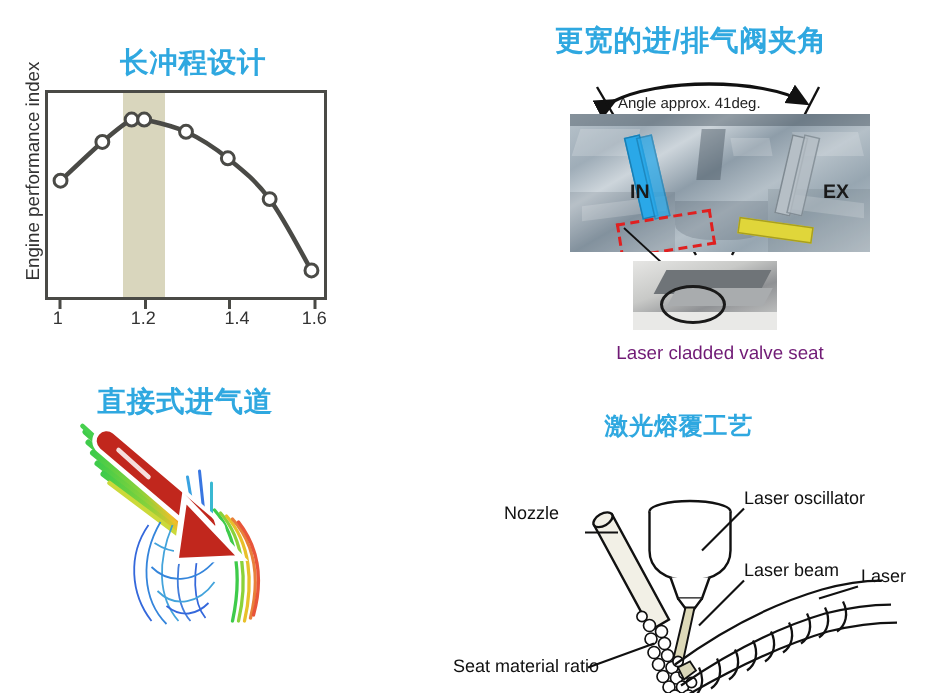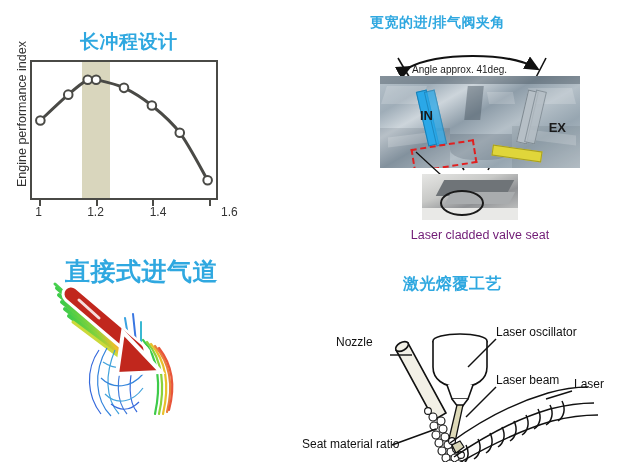--- a/index.html
+++ b/index.html
@@ -41,37 +41,37 @@
   .tick{position:absolute;top:0;width:2px;height:6px;background:#4a4a46;}
   .ticklabels{position:absolute;left:0px;top:150px;width:250px;height:16px;}
   .ticklabel{position:absolute;font-size:12px;color:#333;transform:translateX(-50%);}
   .xlabel{
     position:absolute;left:30px;top:167px;width:188px;text-align:center;
     font-size:14px;color:#333;white-space:nowrap;
   }
 
   
   #panel-valve{left:340px;top:0;width:280px;height:262px;}
-  #valve-title{position:absolute;left:30px;top:14px;font-size:14px;}
+  #valve-title{position:absolute;left:30px;top:14px;font-size:19px;}
   .valve-fig{position:absolute;left:20px;top:48px;width:240px;height:150px;}
   .angle-text{
     position:absolute;left:52px;top:16px;font-size:10px;color:#222;white-space:nowrap;text-align:right;
   }
   .valve-photo{
     position:absolute;left:20px;top:28px;width:200px;height:92px;
     background:
       linear-gradient(150deg,#b9c4cc 0%,#9fadb8 18%,#cdd5db 30%,#8e9da9 45%,#b5c0c8 60%,#97a6b1 75%,#c3ccd3 100%);
     overflow:hidden;
   }
   .vp-shape{position:absolute;background:rgba(255,255,255,.18);}
   .vp-dark{position:absolute;background:rgba(70,85,95,.45);}
   .vp-in,.vp-ex{
     position:absolute;font-size:13px;font-weight:bold;color:#1a1a1a;
   }
-  .vp-in{left:12px;top:32px;padding-left:28px;}
+  .vp-in{left:12px;top:44px;padding-left:28px;}
   .vp-ex{right:14px;top:44px;}
   .vp-valve-blue{
     position:absolute;width:9px;height:54px;background:#2aa8e8;
     border:1px solid #1b7fb3;
   }
   .vp-valve-yellow{
     position:absolute;width:48px;height:9px;background:#e0d63a;
     border:1px solid #a89f20;
   }
   .vp-valve-grey{
@@ -83,21 +83,21 @@
     background:linear-gradient(160deg,#e6e6e4 0%,#c8c9c7 35%,#8f9194 60%,#d5d6d4 100%);
     overflow:hidden;
   }
   .seat-caption{
     position:absolute;left:0px;top:180px;width:240px;text-align:center;
     font-size:12.5px;color:#701a75;white-space:nowrap;
   }
 
   
   #panel-port{left:30px;top:250px;width:290px;height:212px;}
-  #port-title{position:absolute;left:35px;top:5px;font-size:25px;}
+  #port-title{position:absolute;left:35px;top:5px;font-size:19px;}
   .cfd{position:absolute;left:25px;top:28px;width:160px;height:145px;}
 
   
   #panel-laser{left:300px;top:265px;width:320px;height:197px;}
   #laser-title{position:absolute;left:103px;top:9px;font-size:16px;}
   .laser-fig{position:absolute;left:0;top:30px;width:320px;height:165px;}
   .lbl{position:absolute;font-size:12px;color:#111;white-space:nowrap;}
 </style>
 </head>
 <body>
@@ -128,21 +128,21 @@
     <div class="tickrow" id="chart-tickrow">
         <div class="tick" style="left: 8.54545px;"></div>
         <div class="tick" style="left: 65.5152px;"></div>
         <div class="tick" style="left: 122.485px;"></div>
         <div class="tick" style="left: 179.455px;"></div>
       </div>
     <div class="ticklabels" id="chart-ticklabels">
         <div class="ticklabel" style="left: 38.5455px;">1</div>
         <div class="ticklabel" style="left: 95.5152px;">1.2</div>
         <div class="ticklabel" style="left: 158px;">1.4</div>
-        <div class="ticklabel" style="left: 209.455px; margin-left: 20px;">1.6</div>
+        <div class="ticklabel" style="left: 209.455px;">1.6</div>
       </div>
 
   </div>
 </div>
 
 <div class="panel" id="panel-valve">
 
   <div class="cn-title" id="valve-title">更宽的进/排气阀夹角</div>
 
   <div class="valve-fig">

